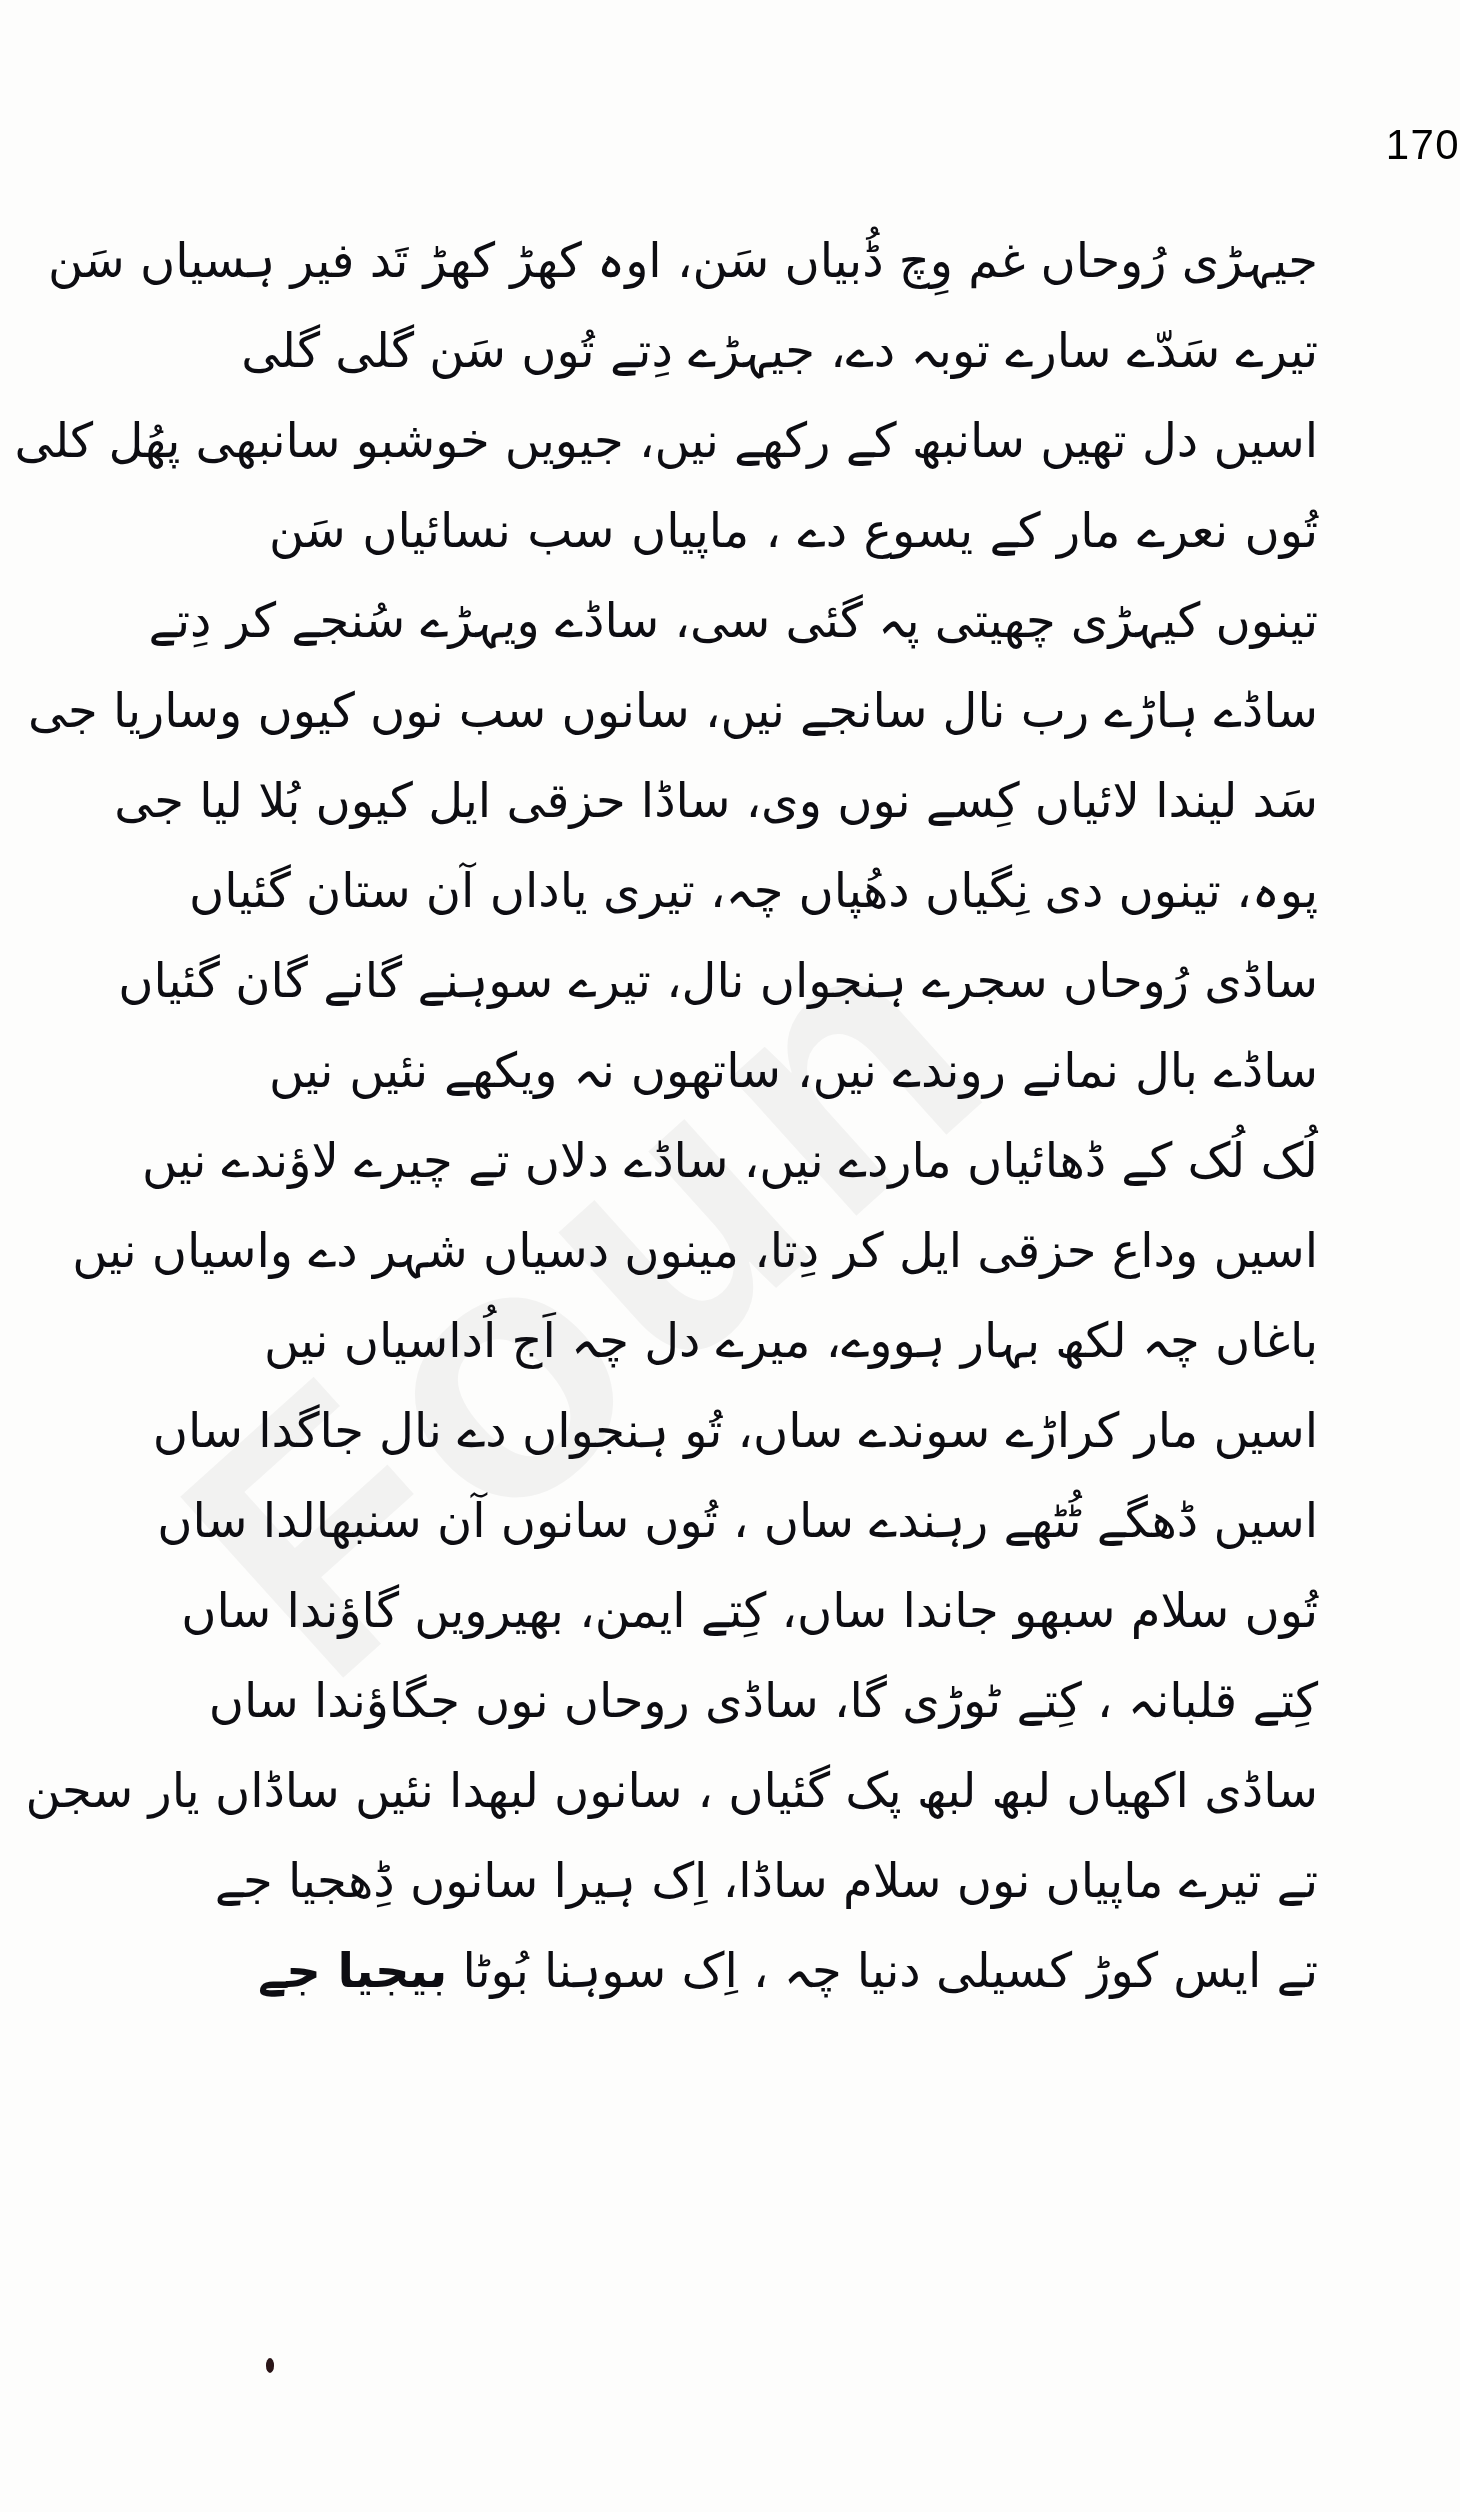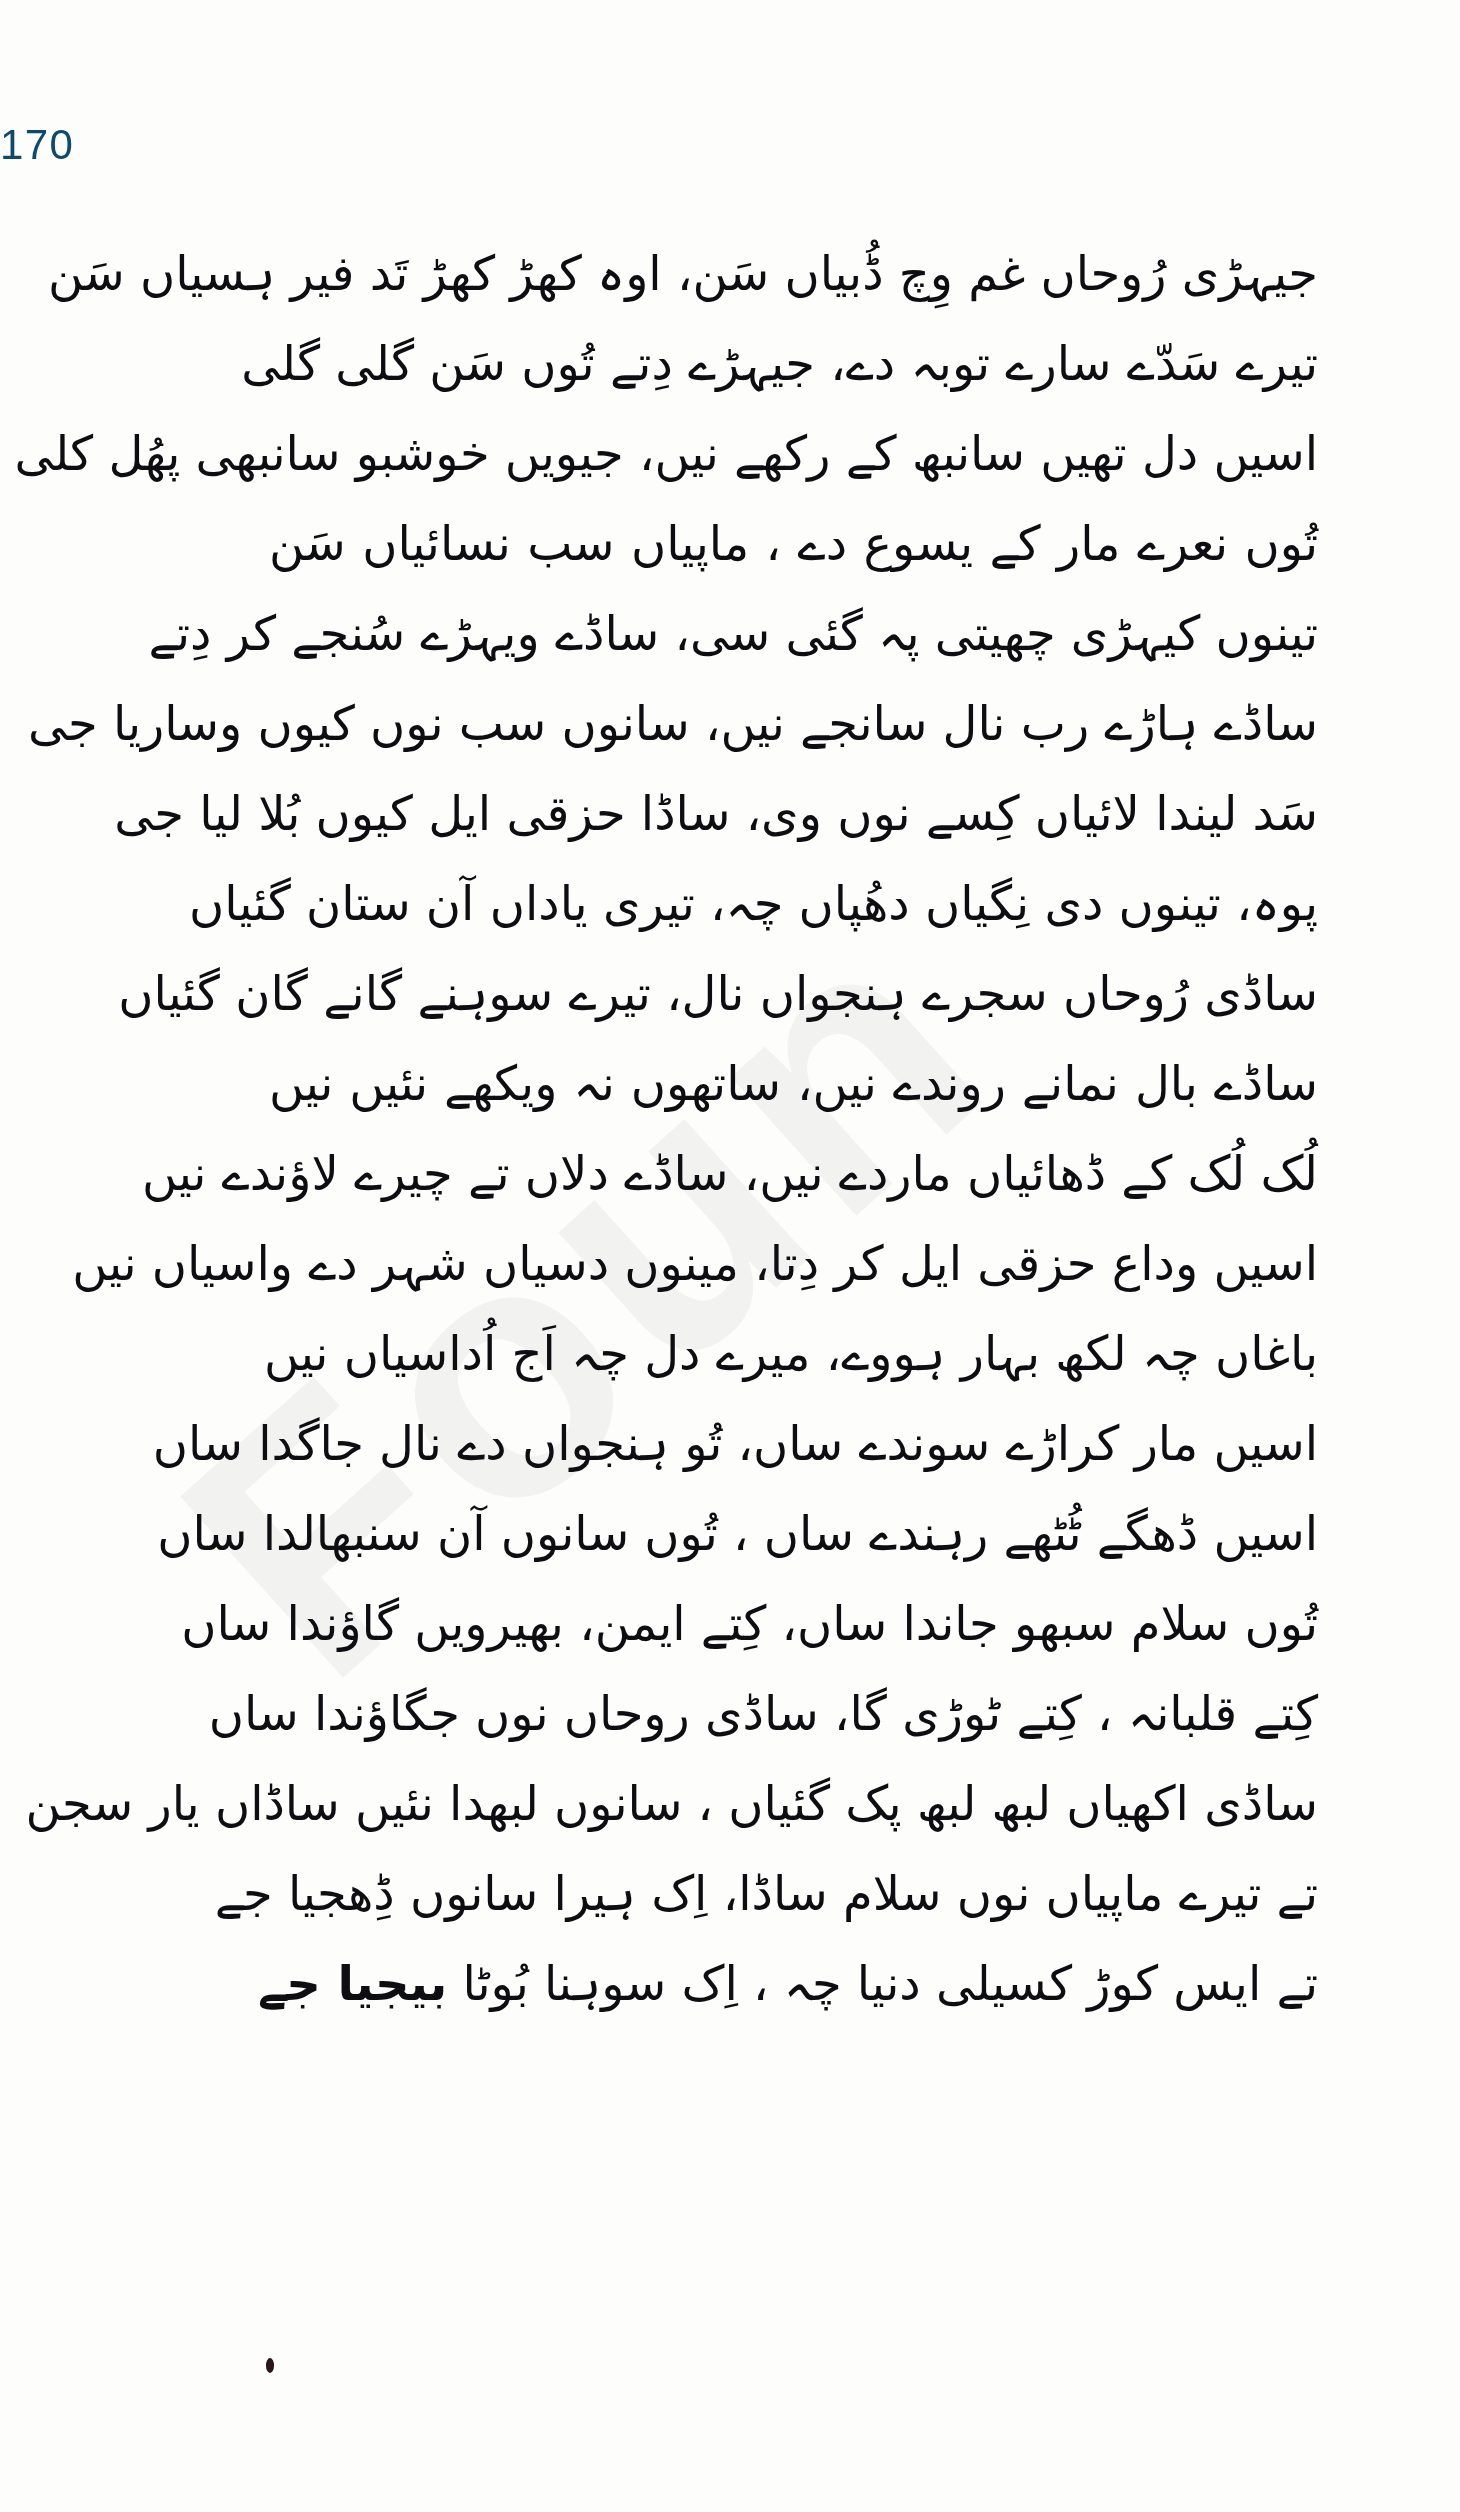--- a/index.html
+++ b/index.html
@@ -29,29 +29,29 @@
       letter-spacing: 13.6px;
       white-space: nowrap;
       pointer-events: none;
       user-select: none;
     }
     .page-number {
       position: absolute;
       top: 121px;
       left: 0;
       width: 100%;
-      text-align: left;
+      text-align: right;
       font-family: "Liberation Sans", sans-serif;
       font-size: 42px;
-      color: #0c4a6e;
+      color: #000000;
       letter-spacing: 1.4px;
     }
     .text-block {
       position: absolute;
-      top: 228px;
+      top: 215px;
       left: 269px;
       width: 1049px;
       direction: rtl;
     }
     .line {
       height: 90px;
       display: flex;
       align-items: center;
       font-family: "DejaVu Sans", sans-serif;
       font-size: 48px;

